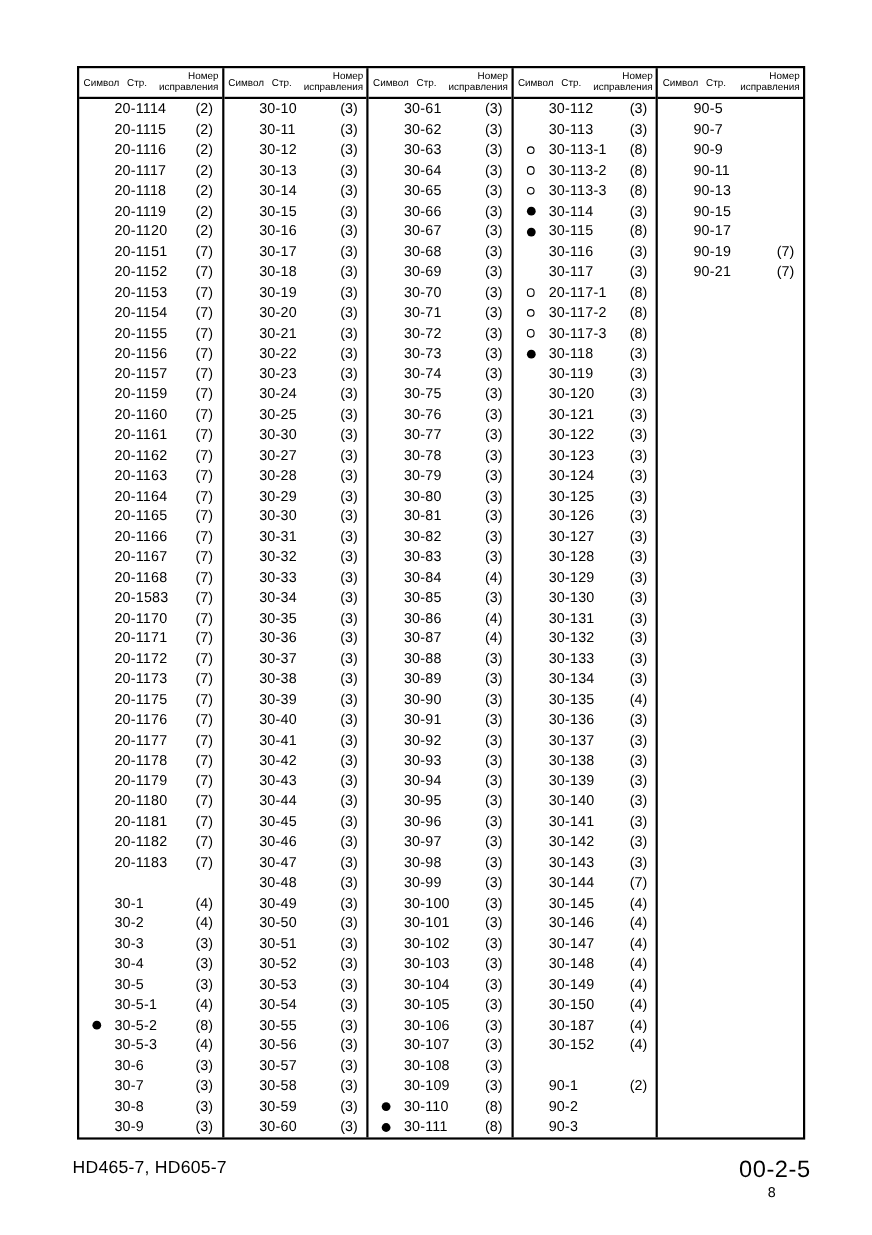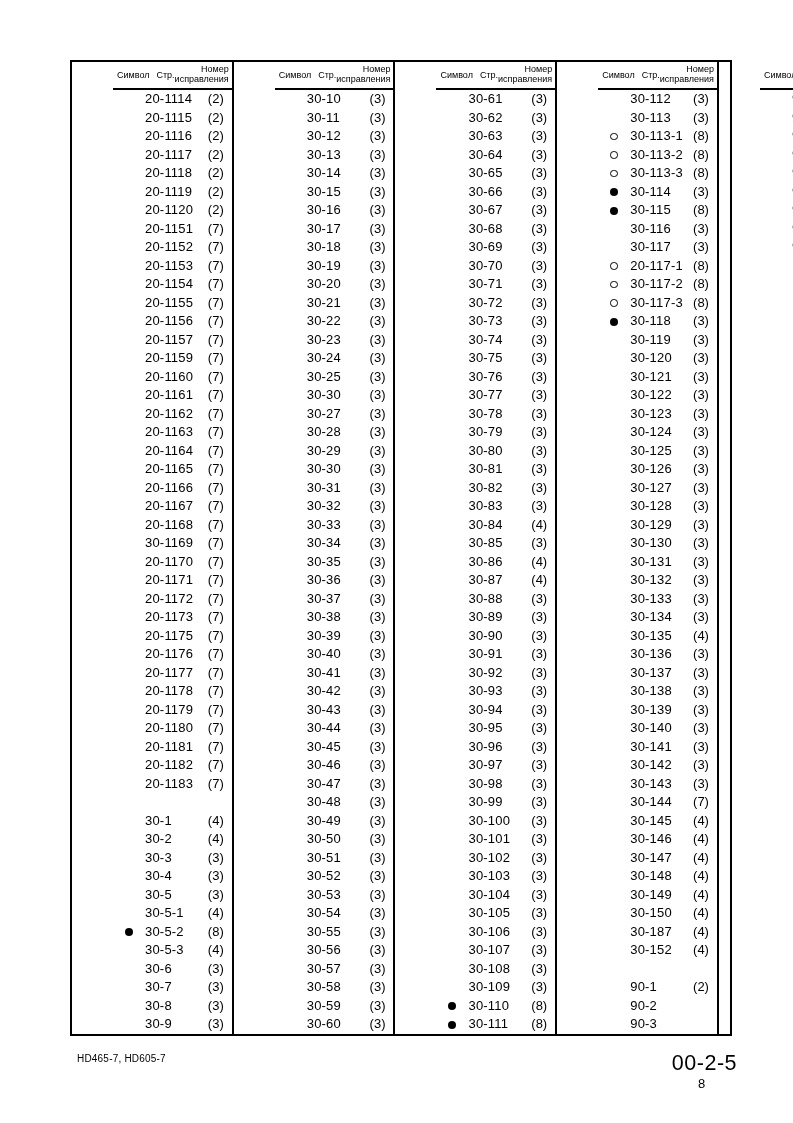--- a/index.html
+++ b/index.html
@@ -1,35 +1,35 @@
 <!DOCTYPE html>
 <html><head>
 <meta charset="utf-8">
 <style>
   html,body{margin:0;padding:0;background:#e8e8e8;}
   .page{position:relative;width:793px;height:1123px;background:#ffffff;overflow:hidden;
         font-family:"Liberation Sans",sans-serif;color:#000;}
   .idx-table{position:absolute;left:70px;top:60px;width:658px;
              border:2px solid #000;display:grid;grid-template-columns:repeat(5,1fr);
              background:#fff;}
-  .col{border-right:2px solid #000;padding-left:41px;}
+  .col{border-right:2px solid #000;}
   .col:last-child{border-right:none;}
   .col-header{height:26px;border-bottom:2px solid #000;display:flex;align-items:center;
               justify-content:space-between;padding:0 3px 0 4px;font-size:9px;white-space:nowrap;}
   .hdr-left{display:flex;gap:7px;}
   .hdr-rev{text-align:right;line-height:1.1;}
   .row{height:18.5px;position:relative;font-size:13px;line-height:18.5px;}
   .sym{position:absolute;left:32px;letter-spacing:0.2px;}
   .rev{position:absolute;right:8px;}
   .marker{position:absolute;left:12px;top:5.5px;width:8px;height:8px;border-radius:50%;}
   .marker.filled{background:#000;}
   .marker.open{border:1.8px solid #000;width:5.5px;height:5.5px;background:#fff;}
   .watermark{position:absolute;left:283px;top:461px;font-size:28px;letter-spacing:-0.3px;
              color:#333;white-space:nowrap;}
-  .footer-left{position:absolute;left:77px;top:1053px;font-size:10px;letter-spacing:0.2px;}
+  .footer-left{position:absolute;left:66px;top:1053px;font-size:16px;letter-spacing:0.2px;}
   .footer-right{position:absolute;top:1051px;right:56px;font-size:21.5px;letter-spacing:0.5px;text-align:right;}
   .footer-page{position:absolute;left:698px;top:1076px;font-size:13px;}
 </style>
 </head>
 <body>
 
 <div class="page">
   <div class="idx-table" id="idx-table">
       <div class="col">
         <div class="col-header">
@@ -133,21 +133,21 @@
           </div>
           <div class="row">
             <span class="sym">20-1167</span>
             <span class="rev">(7)</span>
           </div>
           <div class="row">
             <span class="sym">20-1168</span>
             <span class="rev">(7)</span>
           </div>
           <div class="row">
-            <span class="sym">30-1169</span>
+            <span class="sym">20-1583</span>
             <span class="rev">(7)</span>
           </div>
           <div class="row">
             <span class="sym">20-1170</span>
             <span class="rev">(7)</span>
           </div>
           <div class="row">
             <span class="sym">20-1171</span>
             <span class="rev">(7)</span>
           </div>

